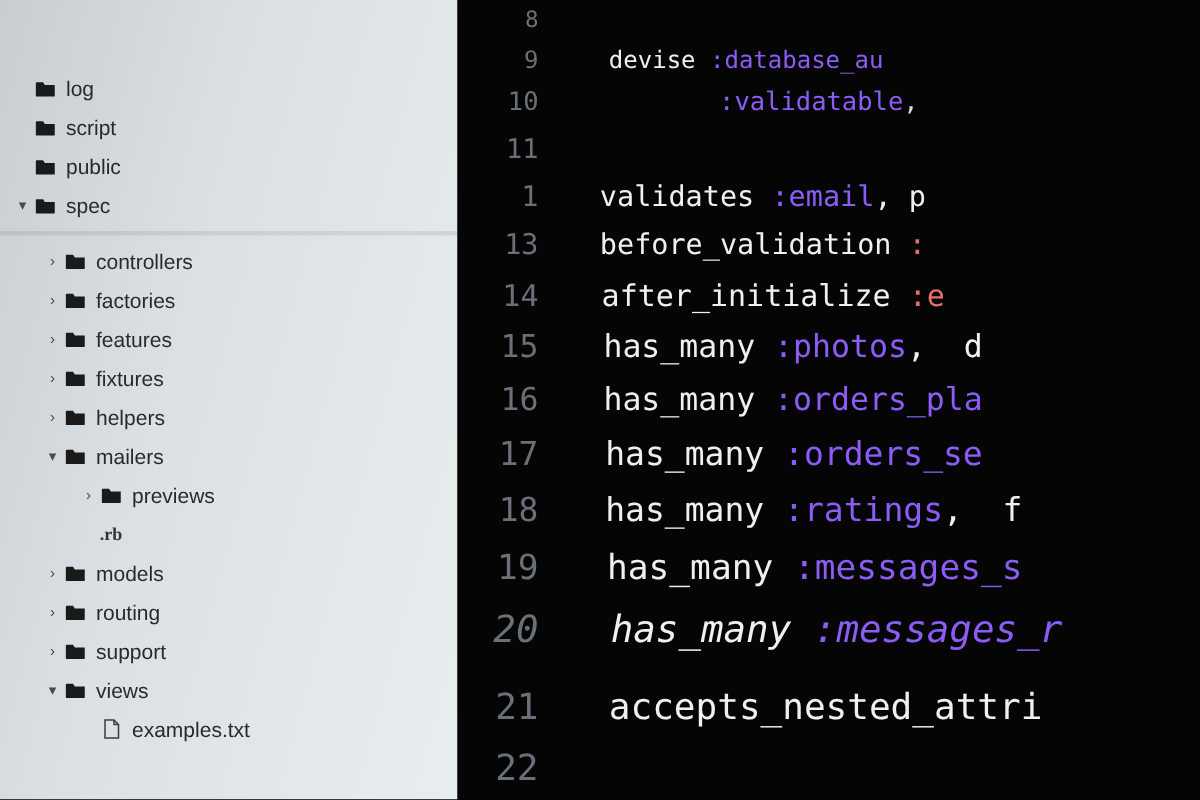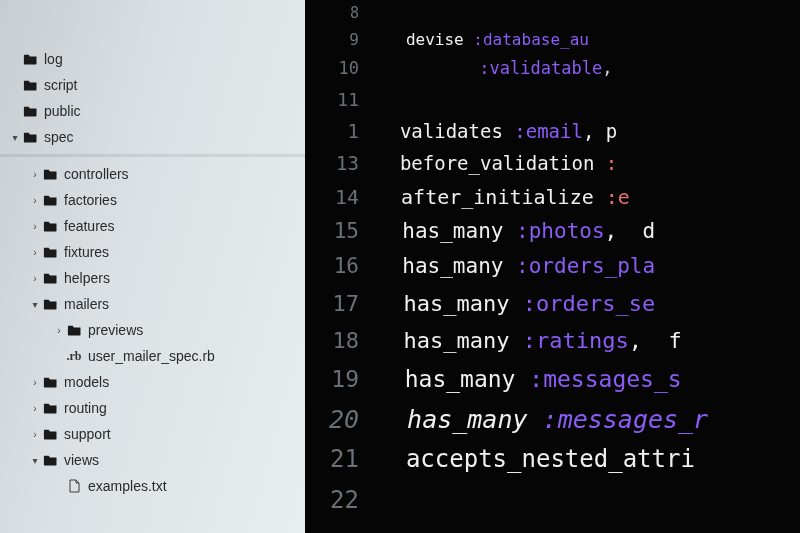--- a/index.html
+++ b/index.html
@@ -93,21 +93,21 @@
   .code .l11, .gutter .l11 { font-size: 18px; height: 31px; }
   .code .l12, .gutter .l12 { font-size: 19px; height: 32px; }
   .code .l13, .gutter .l13 { font-size: 19px; height: 33px; }
   .code .l14, .gutter .l14 { font-size: 20px; height: 34px; }
   .code .l15, .gutter .l15 { font-size: 21px; height: 35px; }
   .code .l16, .gutter .l16 { font-size: 21px; height: 36px; }
   .code .l17, .gutter .l17 { font-size: 22px; height: 37px; }
   .code .l18, .gutter .l18 { font-size: 22px; height: 38px; }
   .code .l19, .gutter .l19 { font-size: 23px; height: 39px; }
   .code .l20, .gutter .l20 { font-size: 25px; height: 40px; font-style: italic; }
-  .code .l21, .gutter .l21 { font-size: 24px; height: 41px; }
+  .code .l21, .gutter .l21 { font-size: 24px; height: 41px; margin-top: 12px; }
   .code .l22, .gutter .l22 { font-size: 24px; height: 42px; }
 </style>
 </head>
 <body>
 
 <div class="sidebar">
   <div id="tree-root">
       <div class="tree-row" style="padding-left: 10px; margin-top: 44px;">
         <span class="chev"></span>
         <span class="ico">
@@ -206,21 +206,20 @@
             <path d="M2 3h7l2 3h11v12a1 1 0 0 1-1 1H2a1 1 0 0 1-1-1V4a1 1 0 0 1 1-1z"></path>
           </svg>
         </span>
         <span>previews</span>
       </div>
       <div class="tree-row" style="padding-left: 54px;">
         <span class="chev"></span>
         <span class="ico">
           <span style="font-family:serif;font-weight:bold;color:#333;font-size:12px">.rb</span>
         </span>
-        <span>user_mailer_spec.rb</span>
       </div>
       <div class="tree-row" style="padding-left: 30px;">
         <span class="chev">›</span>
         <span class="ico">
           <svg class="folder-svg" viewBox="0 0 24 20" fill="#1a1a1a">
             <path d="M2 3h7l2 3h11v12a1 1 0 0 1-1 1H2a1 1 0 0 1-1-1V4a1 1 0 0 1 1-1z"></path>
           </svg>
         </span>
         <span>models</span>
       </div>

